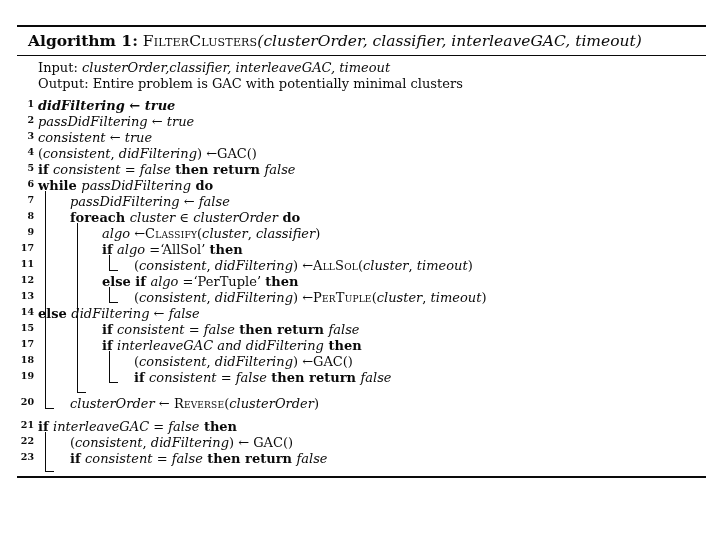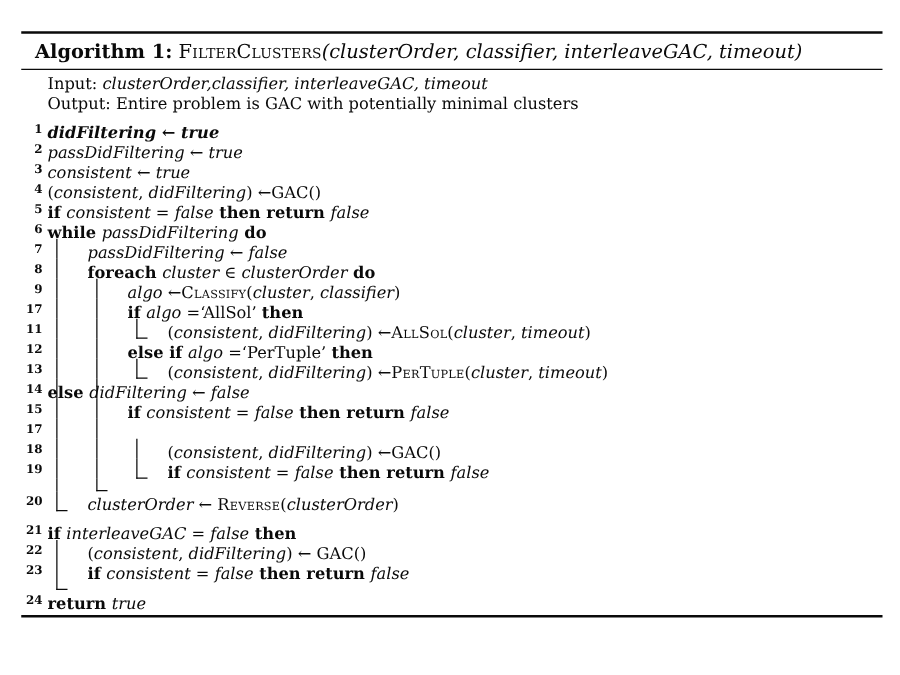--- a/index.html
+++ b/index.html
@@ -146,21 +146,21 @@
       <div class="row">
         <span class="ln">14</span>
         <div class="rc"><i class="rail" style="left: 7px;"></i><i class="rail" style="left: 39px;"></i><span class="txt" style=""><span class="sg-k">else </span><span class="sg-v">didFiltering</span><span class="sg-p"> ← </span><span class="sg-v">false</span></span></div>
       </div>
       <div class="row">
         <span class="ln">15</span>
         <div class="rc"><i class="rail" style="left: 7px;"></i><i class="rail" style="left: 39px;"></i><span class="txt" style="margin-left: 64px;"><span class="sg-k">if </span><span class="sg-v">consistent</span><span class="sg-p"> = </span><span class="sg-v">false</span><span class="sg-k"> then return </span><span class="sg-v">false</span></span></div>
       </div>
       <div class="row">
         <span class="ln">17</span>
-        <div class="rc"><i class="rail" style="left: 7px;"></i><i class="rail" style="left: 39px;"></i></div>
+        <div class="rc"><i class="rail" style="left: 7px;"></i><i class="rail" style="left: 39px;"></i><span class="txt" style="margin-left: 64px;"><span class="sg-k">if </span><span class="sg-v">interleaveGAC</span><span class="sg-v"> and </span><span class="sg-v">didFiltering</span><span class="sg-k"> then</span></span></div>
       </div>
       <div class="row">
         <span class="ln">18</span>
         <div class="rc"><i class="rail" style="left: 7px;"></i><i class="rail" style="left: 39px;"></i><i class="rail" style="left: 71px;"></i><span class="txt" style="margin-left: 96px;"><span class="sg-p">(</span><span class="sg-v">consistent</span><span class="sg-p">, </span><span class="sg-v">didFiltering</span><span class="sg-p">) ←GAC()</span></span></div>
       </div>
       <div class="row">
         <span class="ln">19</span>
         <div class="rc"><i class="rail" style="left: 7px;"></i><i class="rail" style="left: 39px;"></i><i class="rail tick" style="left: 71px;"></i><span class="txt" style="margin-left: 96px;"><span class="sg-k">if </span><span class="sg-v">consistent</span><span class="sg-p"> = </span><span class="sg-v">false</span><span class="sg-k"> then return </span><span class="sg-v">false</span></span></div>
       </div>
       <div class="row gap" style="height: 10px;">
@@ -189,19 +189,15 @@
       <div class="row">
         <span class="ln">23</span>
         <div class="rc"><i class="rail" style="left: 7px;"></i><span class="txt" style="margin-left: 32px;"><span class="sg-k">if </span><span class="sg-v">consistent</span><span class="sg-p"> = </span><span class="sg-v">false</span><span class="sg-k"> then return </span><span class="sg-v">false</span></span></div>
       </div>
       <div class="row gap" style="height: 8px;">
         <span class="ln"></span>
         <div class="rc">
           <i class="rail tick" style="left: 7px;"></i>
         </div>
       </div>
-      <div class="row">
-        <span class="ln">24</span>
-        <div class="rc"><span class="txt" style="margin-left: 0px;"><span class="sg-k">return </span><span class="sg-v">true</span></span></div>
-      </div>
     </div>
   <hr class="rule thick">
 </div>
 
 </body></html>

